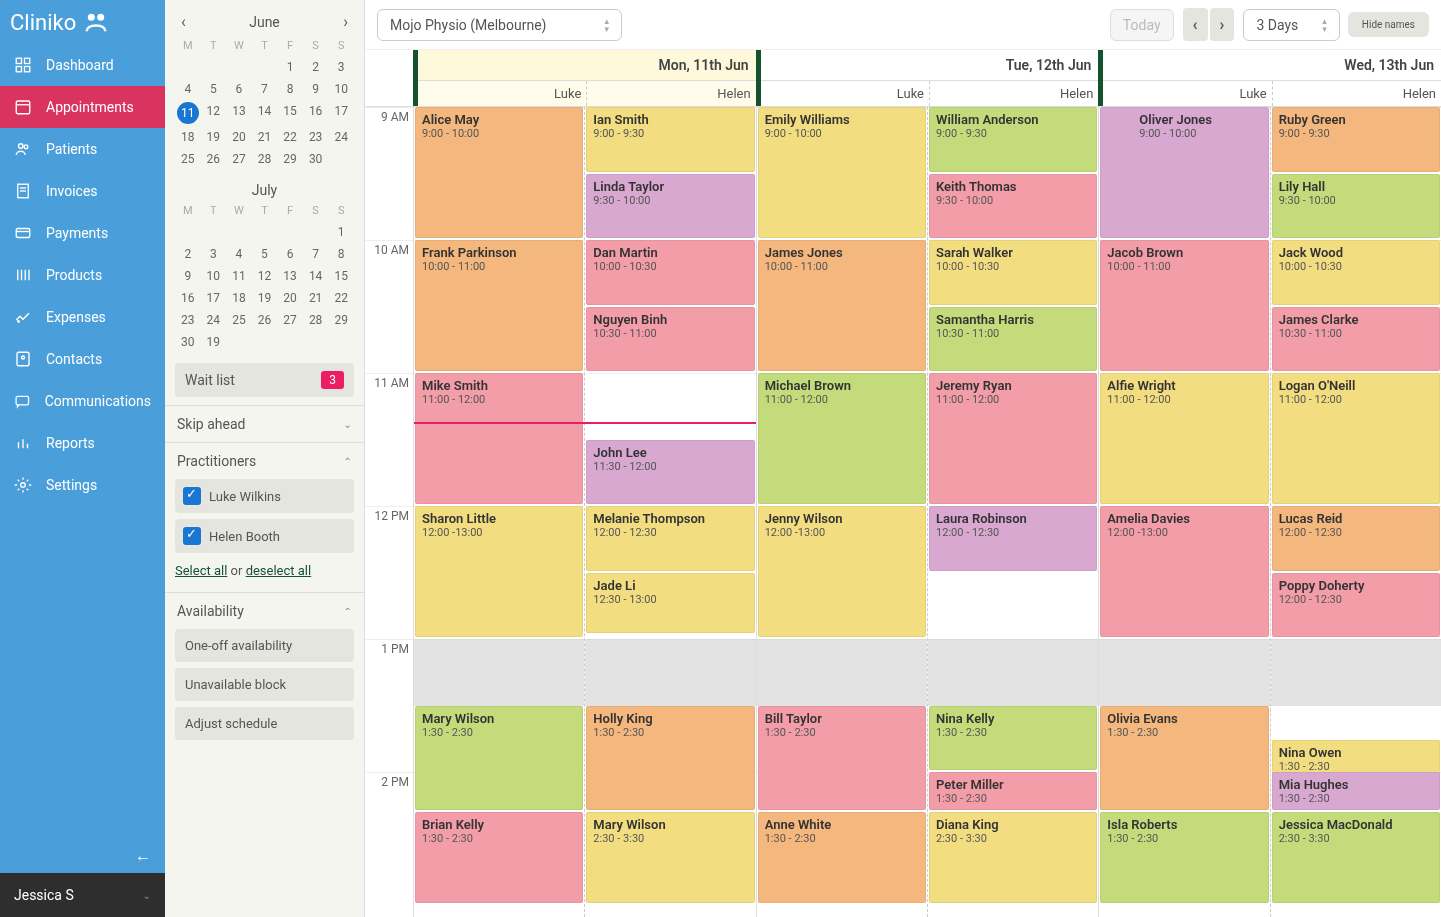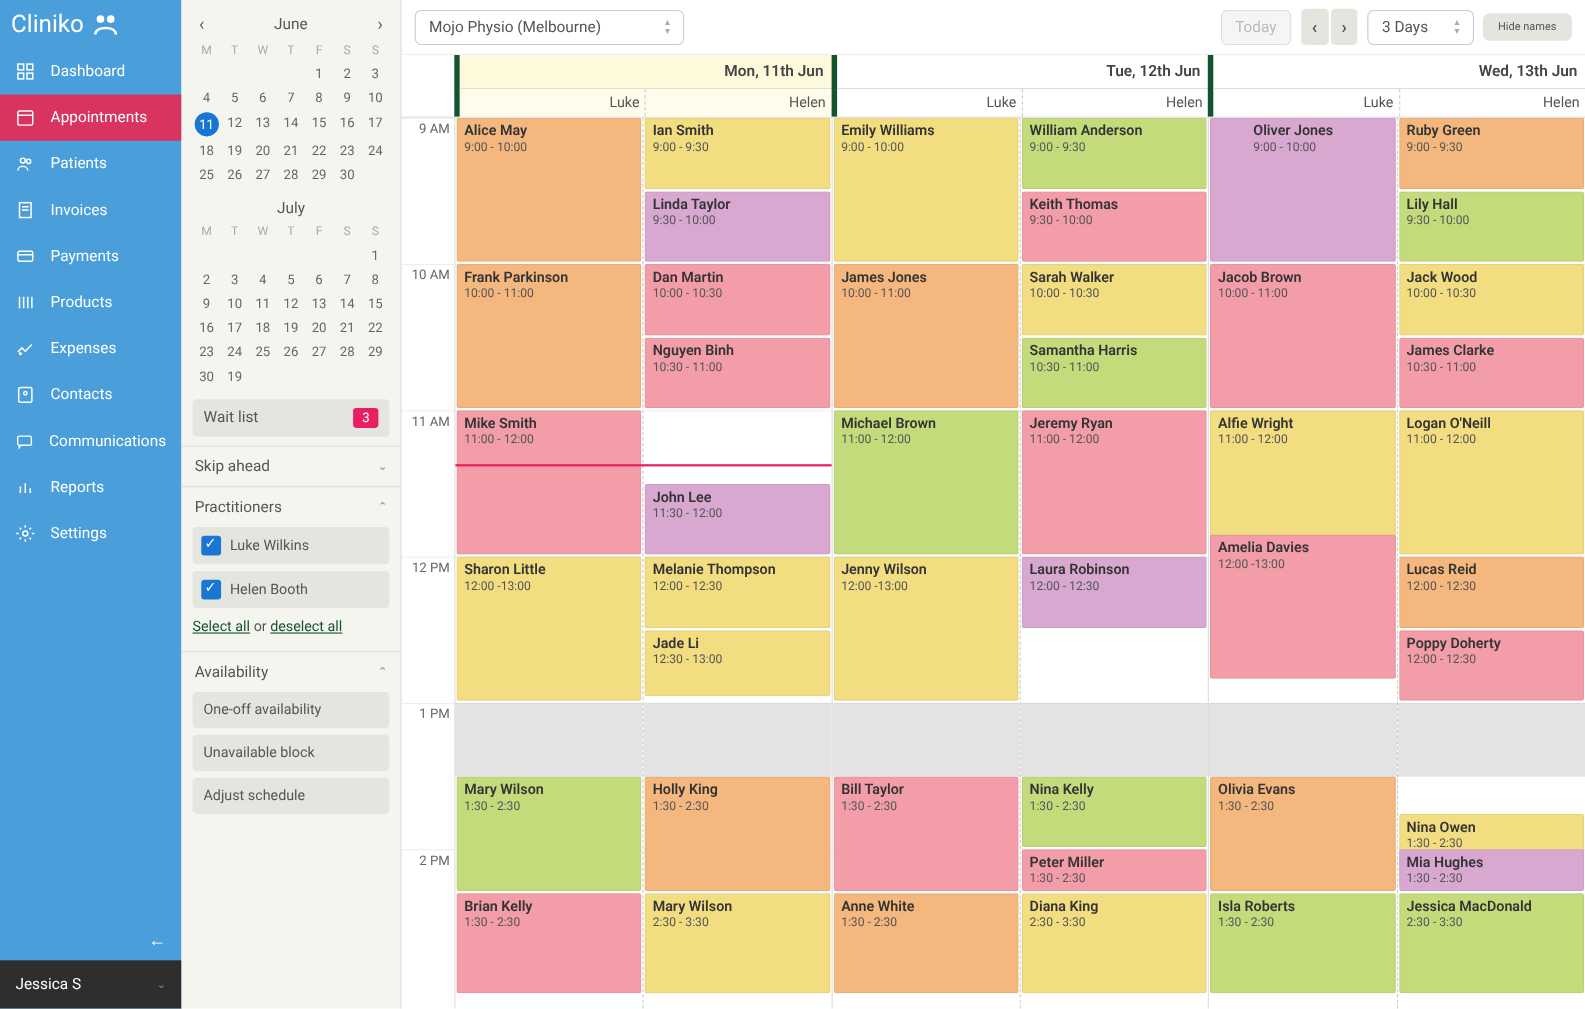--- a/index.html
+++ b/index.html
@@ -594,21 +594,21 @@
               <div class="time">9:00 - 10:00</div>
             </div>
             <div class="appt c-pink" style="top: 133px; height: 131px;">
               <div class="name">Jacob Brown</div>
               <div class="time">10:00 - 11:00</div>
             </div>
             <div class="appt c-yellow" style="top: 266px; height: 131px;">
               <div class="name">Alfie Wright</div>
               <div class="time">11:00 - 12:00</div>
             </div>
-            <div class="appt c-pink" style="top: 379px; height: 131px;">
+            <div class="appt c-pink" style="top: 399px; height: 131px;">
               <div class="name">Amelia Davies</div>
               <div class="time">12:00 -13:00</div>
             </div>
             <div class="appt c-orange" style="top: 598.5px; height: 104.4px;">
               <div class="name">Olivia Evans</div>
               <div class="time">1:30 - 2:30</div>
             </div>
             <div class="appt c-green" style="top: 704.9px; height: 91.1px;">
               <div class="name">Isla Roberts</div>
               <div class="time">1:30 - 2:30</div>

